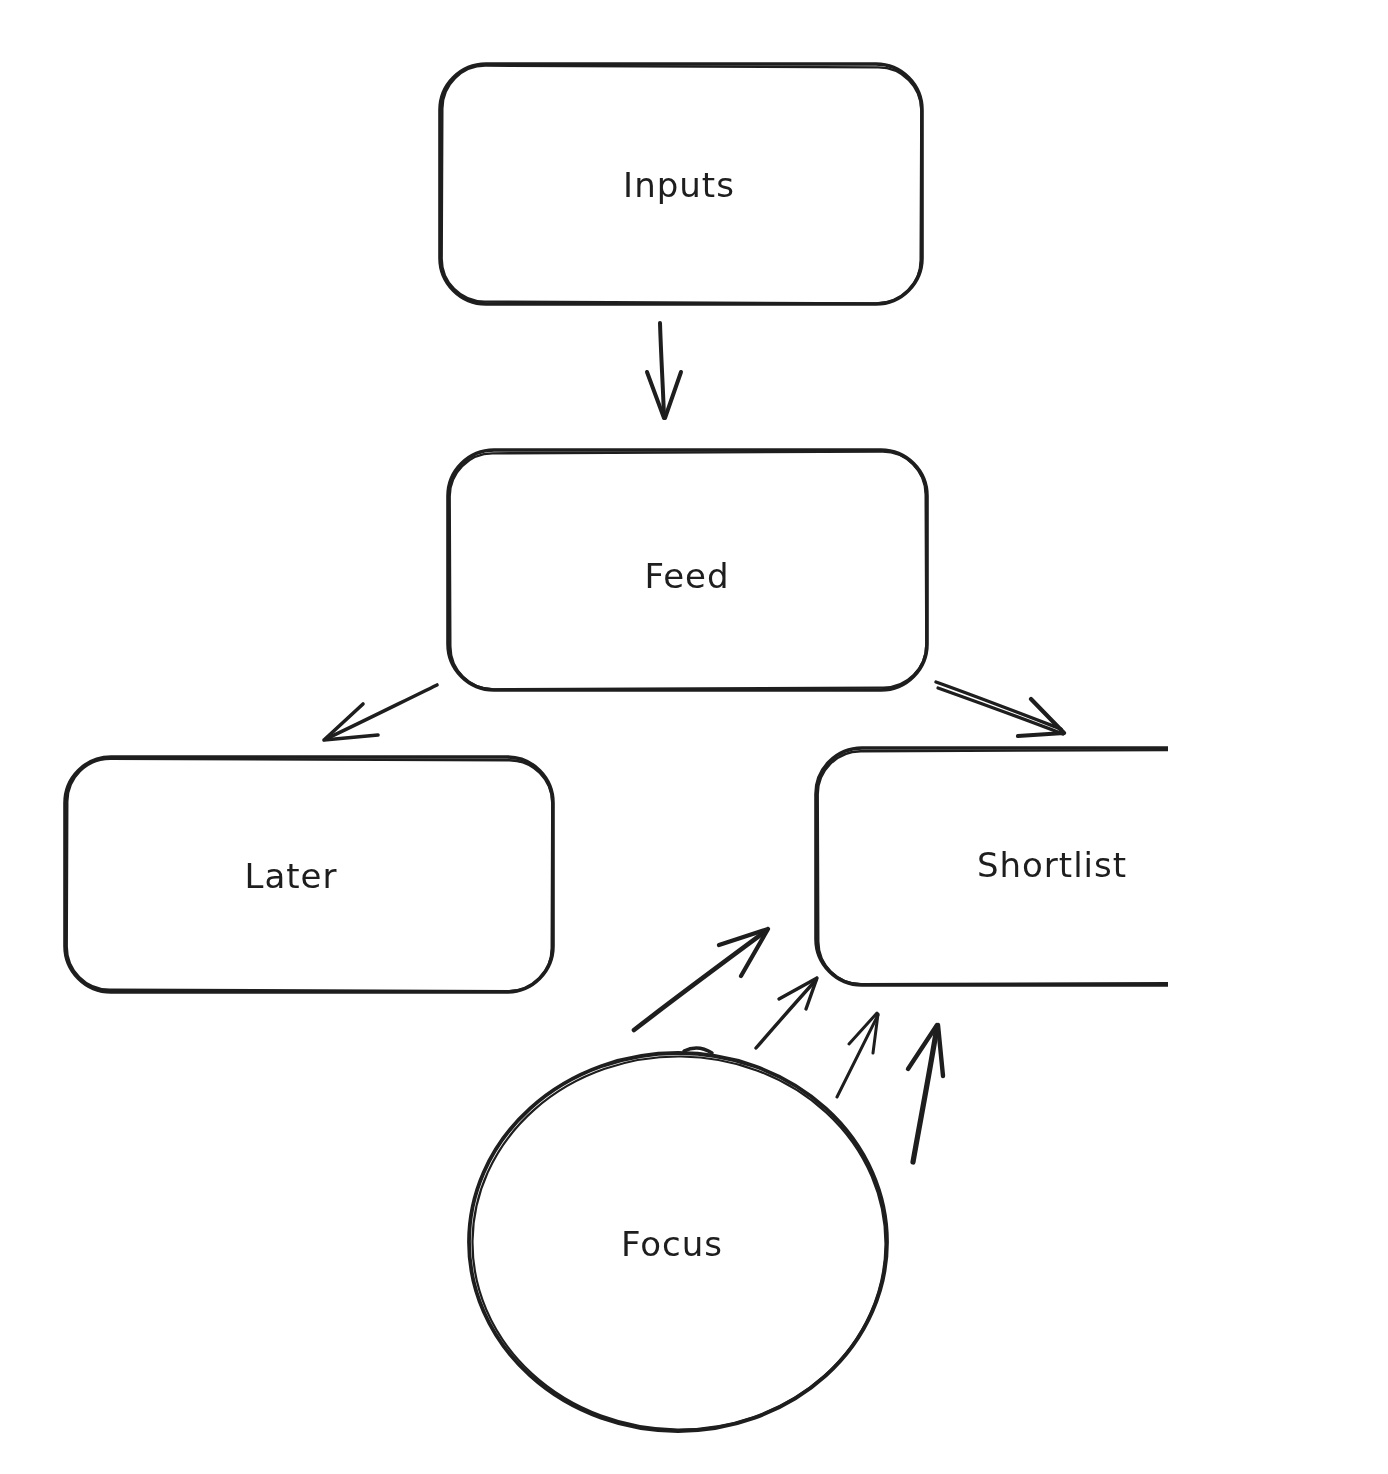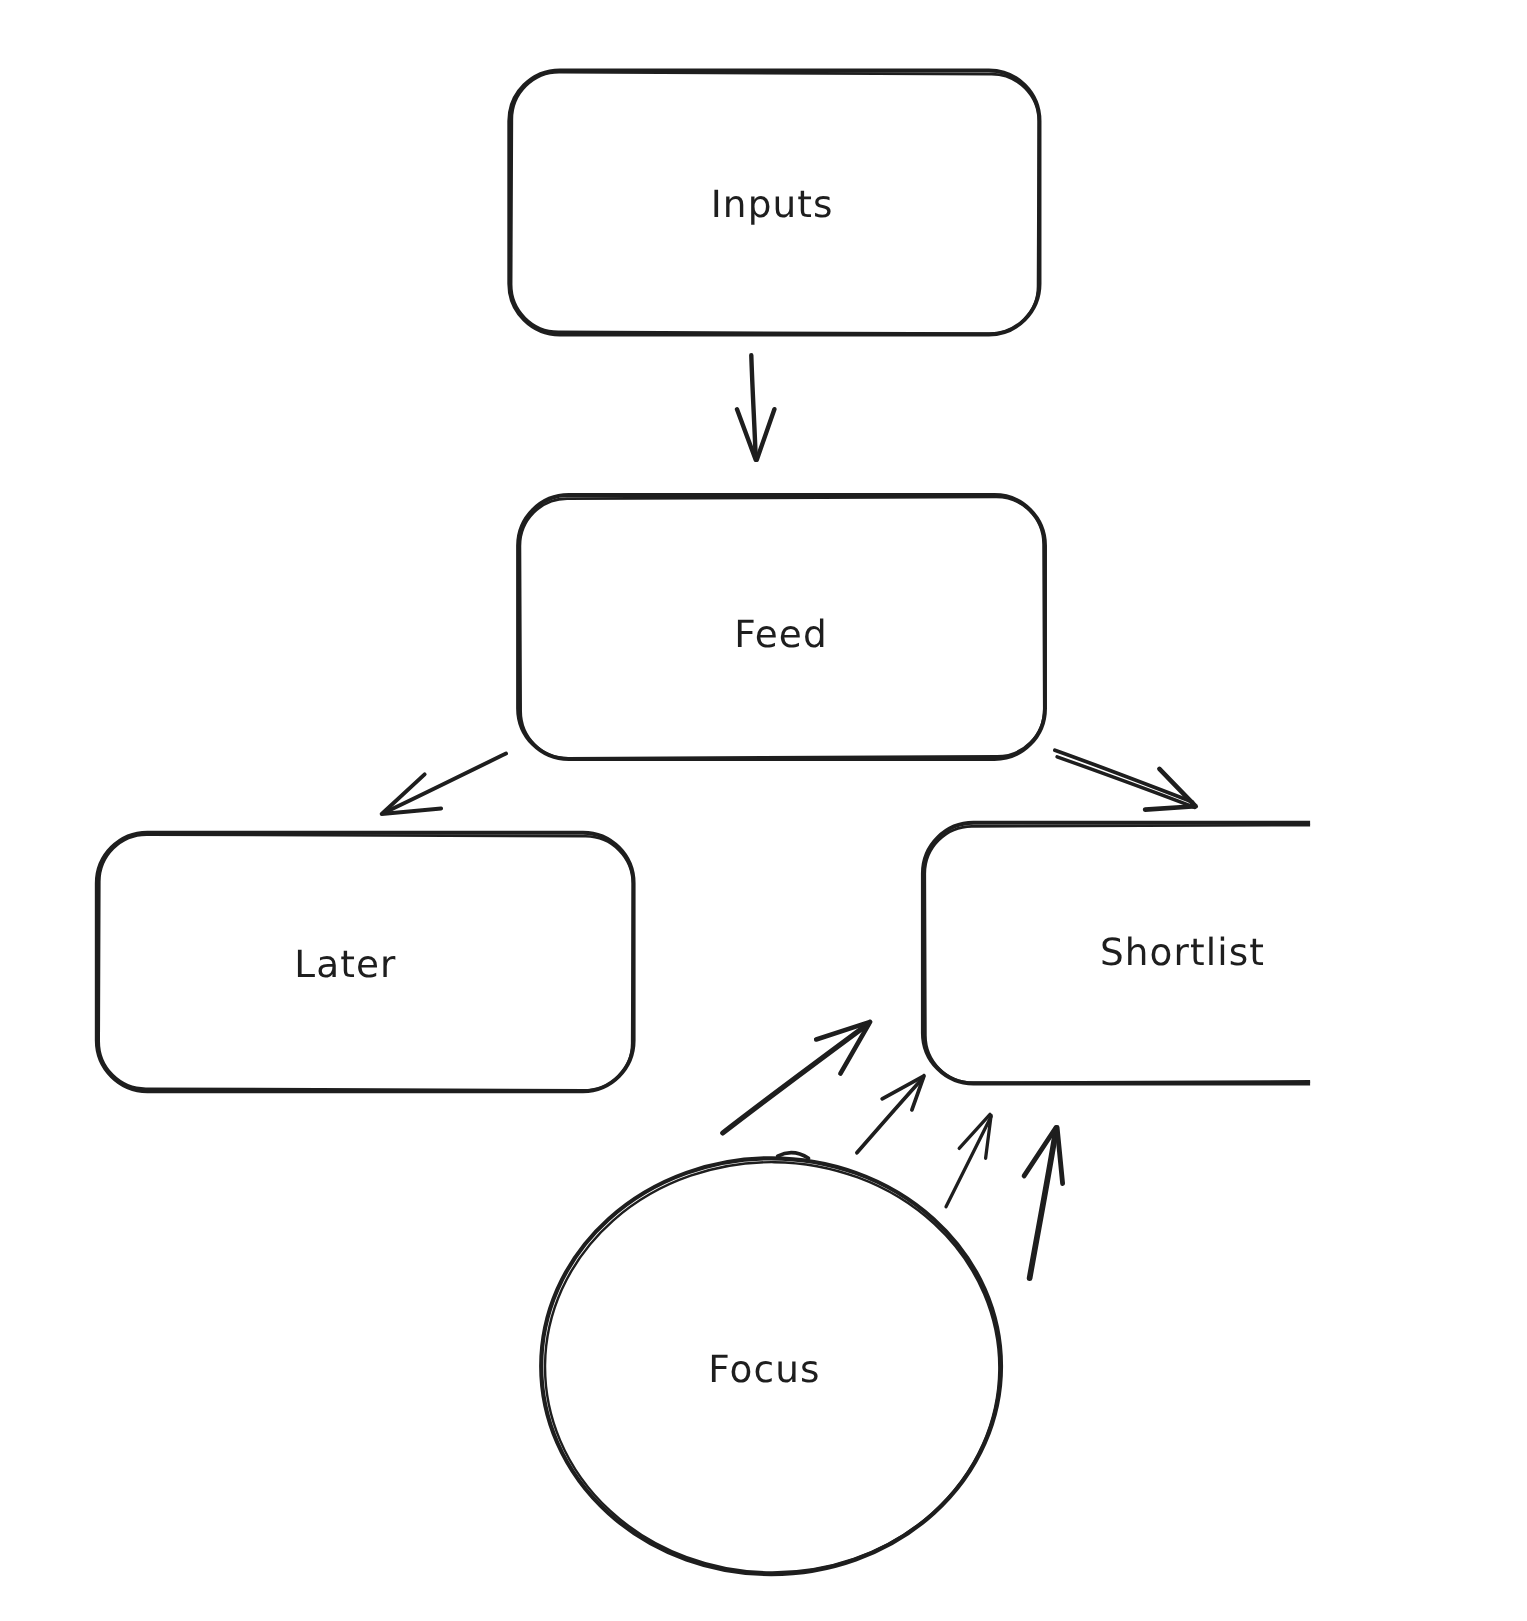--- a/index.html
+++ b/index.html
@@ -1,19 +1,19 @@
 <!DOCTYPE html>
 <html style="--stroke: #1e1e1e; --bg: #ffffff;"><head>
 <meta charset="utf-8">
 <style>
   :root { --stroke: #1e1e1e; --bg: #ffffff; }
   html, body { margin: 0; padding: 0; background: var(--bg, #ffffff); }
   .canvas-wrap {
     width: 1168px; height: 1474px; position: relative;
-    background: var(--bg, #ffffff); overflow: hidden; margin-left: 23px;
+    background: var(--bg, #ffffff); overflow: hidden;
   }
   svg { display: block; }
   .s {
     stroke: var(--stroke, #1e1e1e);
     fill: none;
     stroke-linecap: round;
     stroke-linejoin: round;
   }
   .node-label {
     fill: var(--stroke, #1e1e1e);

